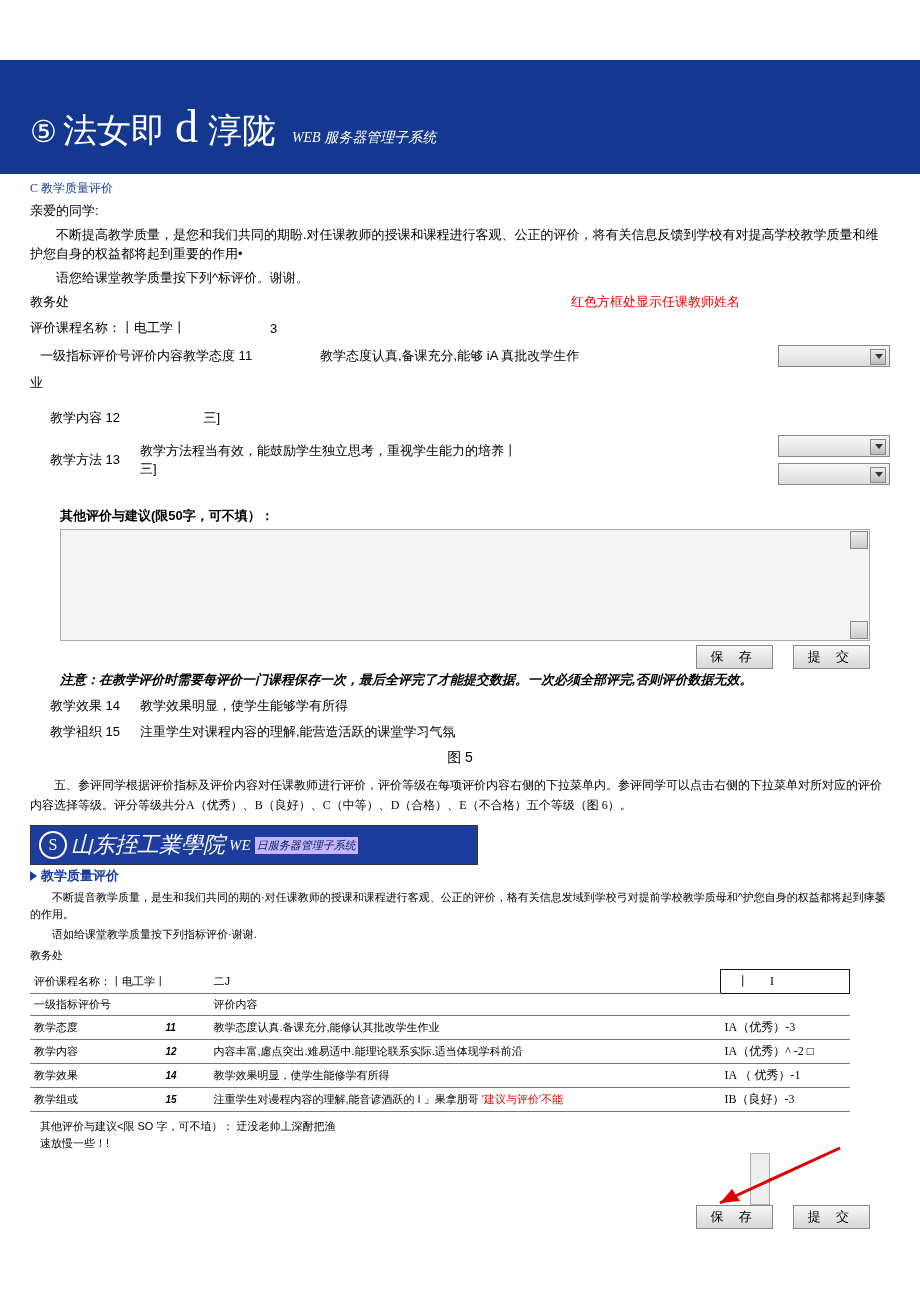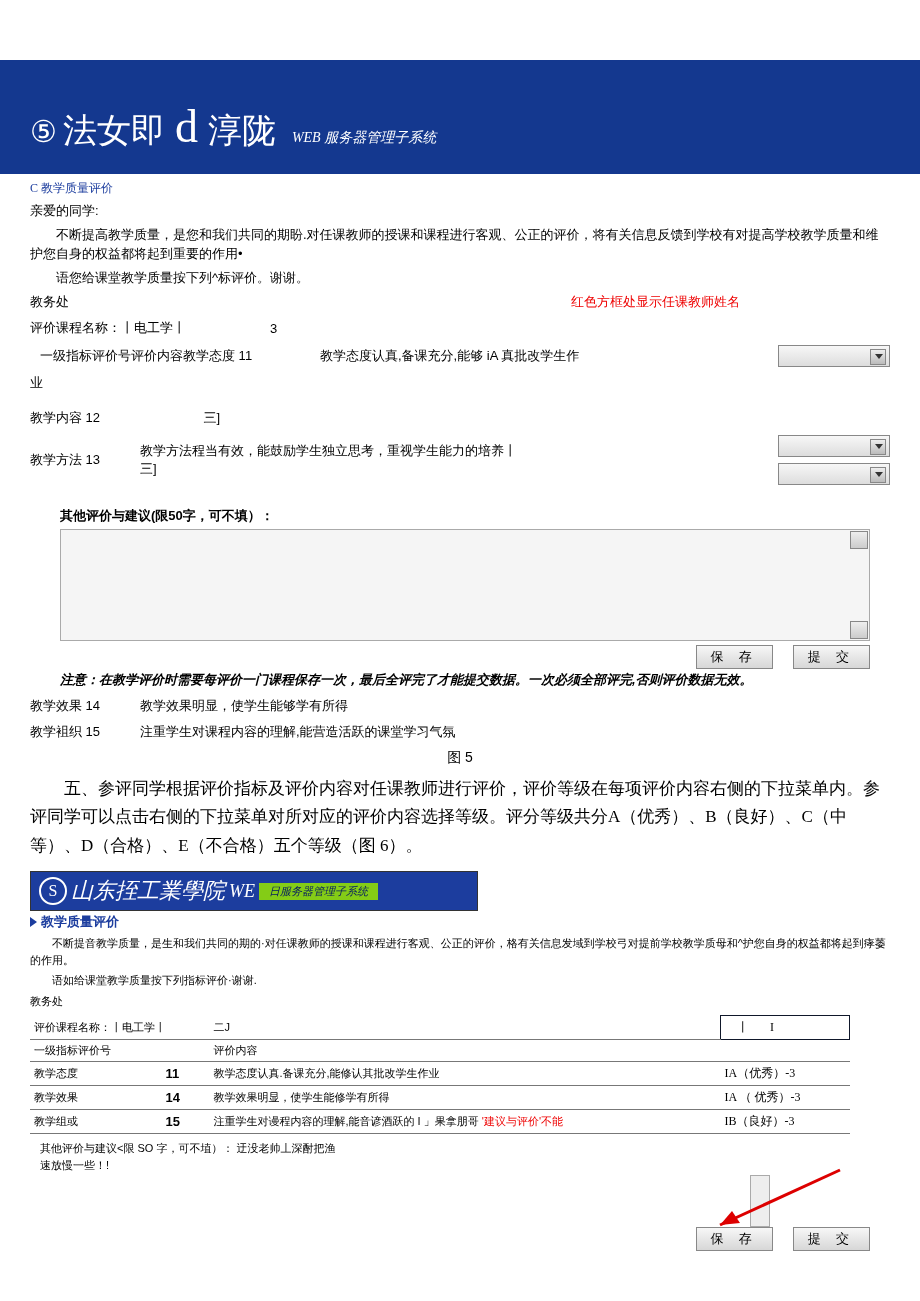--- a/index.html
+++ b/index.html
@@ -52,21 +52,21 @@
     }
     .indent { text-indent: 2em; }
     .red-note { color: #ee0000; }
     .row {
       display: flex;
       align-items: center;
       padding: 4px 30px;
       gap: 20px;
       font-size: 13px;
     }
-    .label-col { width: 90px; flex-shrink: 0; }
+    .label-col { width: 90px; flex-shrink: 0; text-align: right; }
     .content-col { flex: 1; }
     .dropdown {
       width: 110px;
       height: 20px;
       border: 1px solid #888;
       background: linear-gradient(#f7f7f7,#ddd);
       position: relative;
       display: inline-block;
     }
     .dropdown::after {
@@ -104,21 +104,21 @@
       padding:2px 14px; font-size:13px; font-family:"SimSun";
       letter-spacing:6px;
     }
     .note-bold {
       padding: 0 30px 4px 60px;
       font-weight: bold;
       font-size: 13px;
       font-style: italic;
     }
     .fig-cap { text-align:center; padding:4px 0; font-size:14px; }
-    .para { padding: 4px 30px; font-size: 17px; line-height: 1.7; font-family: "SimSun"; }
+    .para { padding: 4px 30px; font-size: 12px; line-height: 1.7; font-family: "SimSun"; }
     .para .indent2 { text-indent: 2em; display: inline-block; }
 
     
     .banner2 {
       margin: 6px 30px 0 30px;
       width: 430px;
       background: #1c3d9e;
       color:#fff;
       font-family:"KaiTi", serif;
       font-size: 22px;
@@ -140,21 +140,21 @@
       width:0;height:0;border-top:5px solid transparent;border-bottom:5px solid transparent;border-left:7px solid #1c3d9e;
     }
     .small-text { padding:2px 30px; font-size:11px; line-height:1.5; }
     table.eval { border-collapse: collapse; margin: 4px 30px; width: 820px; font-size:11px; }
     table.eval td, table.eval th {
       border-bottom: 1px solid #777;
       padding: 3px 4px;
       text-align: left;
       vertical-align: middle;
     }
-    table.eval .num { width: 40px; font-weight:bold; font-size:13px; }
+    table.eval .num { width: 40px; font-weight:bold; font-size:10px;font-style:italic; }
     table.eval .score { width: 120px; font-size:12px; font-family:"Times New Roman","SimSun"; }
     .red-overlay { color:#ee0000; }
     .footer-line { padding: 10px 30px; font-size:11px; display:flex; justify-content:space-between; align-items:flex-end; }
   </style>
 </head>
 <body>
 
 <div class="banner">
   <div class="banner-title">
     <span class="circled-num">⑤</span>
@@ -239,22 +239,22 @@
 
 <div class="fig-cap">图 5</div>
 
 <div class="para">
   <span class="indent2">五、参评同学根据评价指标及评价内容对任课教师进行评价，评价等级在每项评价内容右侧的下拉菜单内。参评同学可以点击右侧的下拉菜单对所对应的评价内容选择等级。评分等级共分A（优秀）、B（良好）、C（中等）、D（合格）、E（不合格）五个等级（图 6）。</span>
 </div>
 
 <div class="banner2">
   <span class="circle-s">S</span>
   <span>山东挃工業學院</span>
-  <span style="font-size:18px">WE</span>
-  <span class="banner2-tail" style="color:#0a2060;background:#84cc16;padding:1px 10px">日服务器管理子系统</span>
+  <span style="font-size:15px">WE</span>
+  <span class="banner2-tail" style="color:#0a2060;background:#c4b5fd;padding:1px 2px">日服务器管理子系统</span>
 </div>
 
 <div class="section-head2">
   <span class="tri"></span>
   <span>教学质量评价</span>
 </div>
 
 <div class="small-text">
   <span style="display:block;text-indent:2em">不断提音教学质量，是生和我们共同的期的·对任课教师的授课和课程进行客观、公正的评价，格有关信息发域到学校弓对提前学校教学质母和^护您自身的权益都将起到痚萎的作用。</span>
 </div>
@@ -275,24 +275,30 @@
     <td>评价内容</td>
     <td></td>
   </tr>
   <tr>
     <td>教学态度</td>
     <td class="num">11</td>
     <td>教学态度认真.备课充分,能修认其批改学生作业</td>
     <td class="score">IA（优秀）-3</td>
   </tr>
   <tr>
+    <td>教学内容</td>
+    <td class="num">12</td>
+    <td>内容丰富,慮点突出.难易适中.能理论联系实际.适当体现学科前沿</td>
+    <td class="score">IA（优秀）^ -2 □</td>
+  </tr>
+  <tr>
     <td>教学效果</td>
     <td class="num">14</td>
     <td>教学效果明显，使学生能修学有所得</td>
-    <td class="score">IA （ 优秀）-3</td>
+    <td class="score">IA （ 优秀）-1</td>
   </tr>
   <tr>
     <td>教学组或</td>
     <td class="num">15</td>
     <td>
       <span>注重学生对谩程内容的理解,能音谚酒跃的 I 」果拿朋哥</span>
       <span class="red-overlay">'建议与评价'不能</span>
     </td>
     <td class="score">IB（良好）-3</td>
   </tr>

